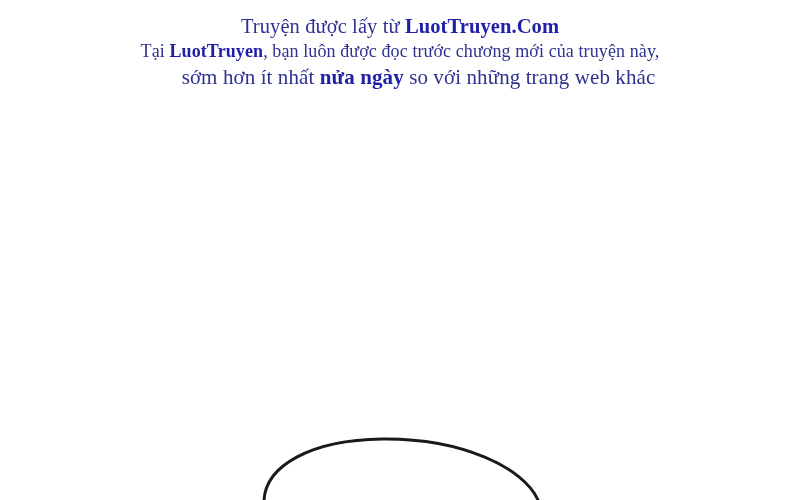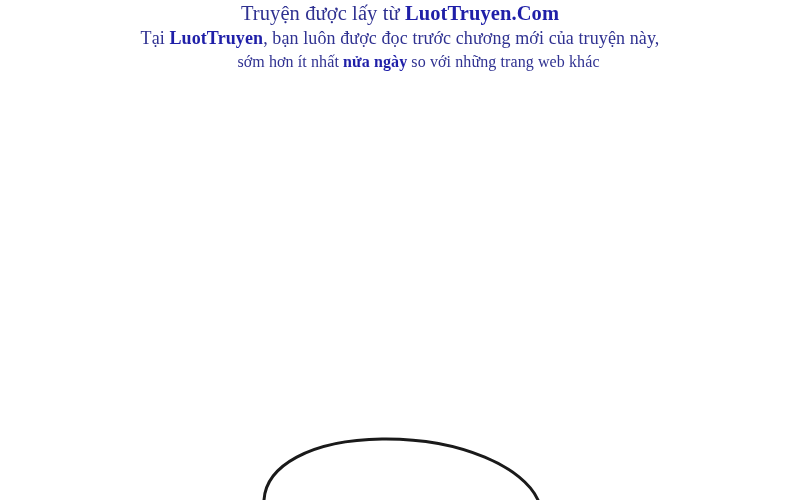--- a/index.html
+++ b/index.html
@@ -18,33 +18,34 @@
     width: 800px;
     height: 500px;
     background: #ffffff;
   }
   .watermark {
     position: absolute;
     top: 0;
     left: 0;
     width: 800px;
     text-align: center;
+    padding-top: 13px;
     color: #2b2e8c;
     line-height: 1.32;
     letter-spacing: 0.1px;
   }
   .wm-line {
     display: block;
     font-size: 20px;
     color: #2f3191;
     white-space: nowrap;
   }
   .wm-line.l1 { font-size: 20.5px; }
   .wm-line.l2 { font-size: 18px; }
-  .wm-line.l3 { font-size: 16px; margin-left: 37px; }
+  .wm-line.l3 { font-size: 21px; margin-left: 37px; }
   .wm-strong {
     font-weight: bold;
     color: #1f1fa8;
   }
   .artwork {
     position: absolute;
     left: 0;
     top: 0;
     width: 800px;
     height: 500px;

